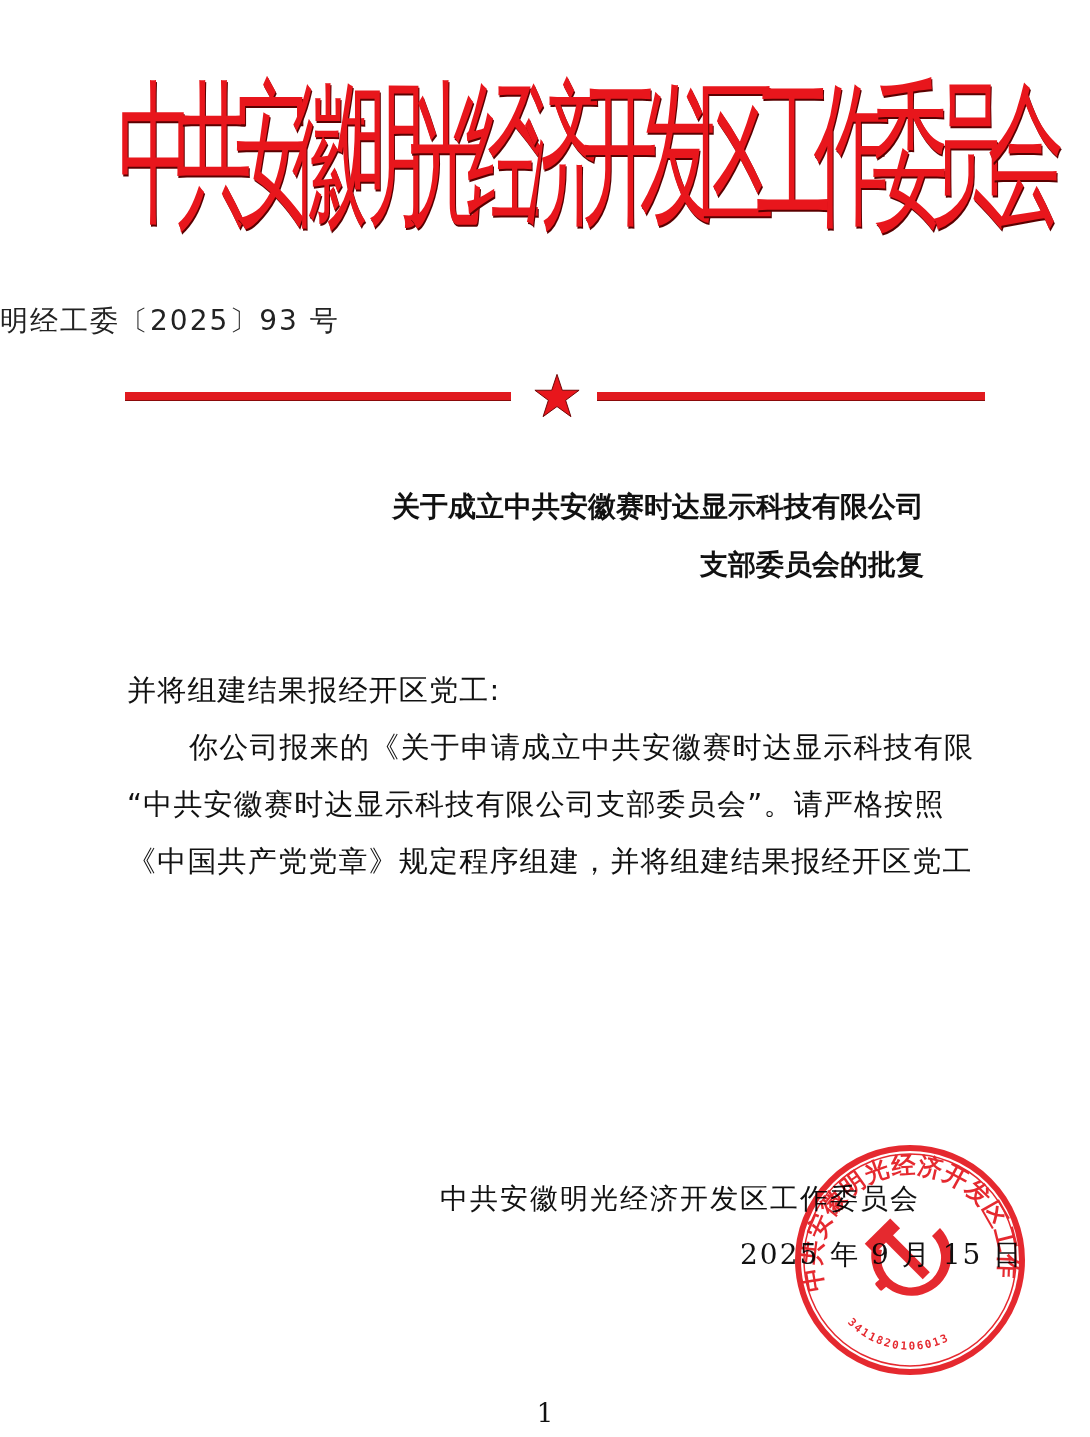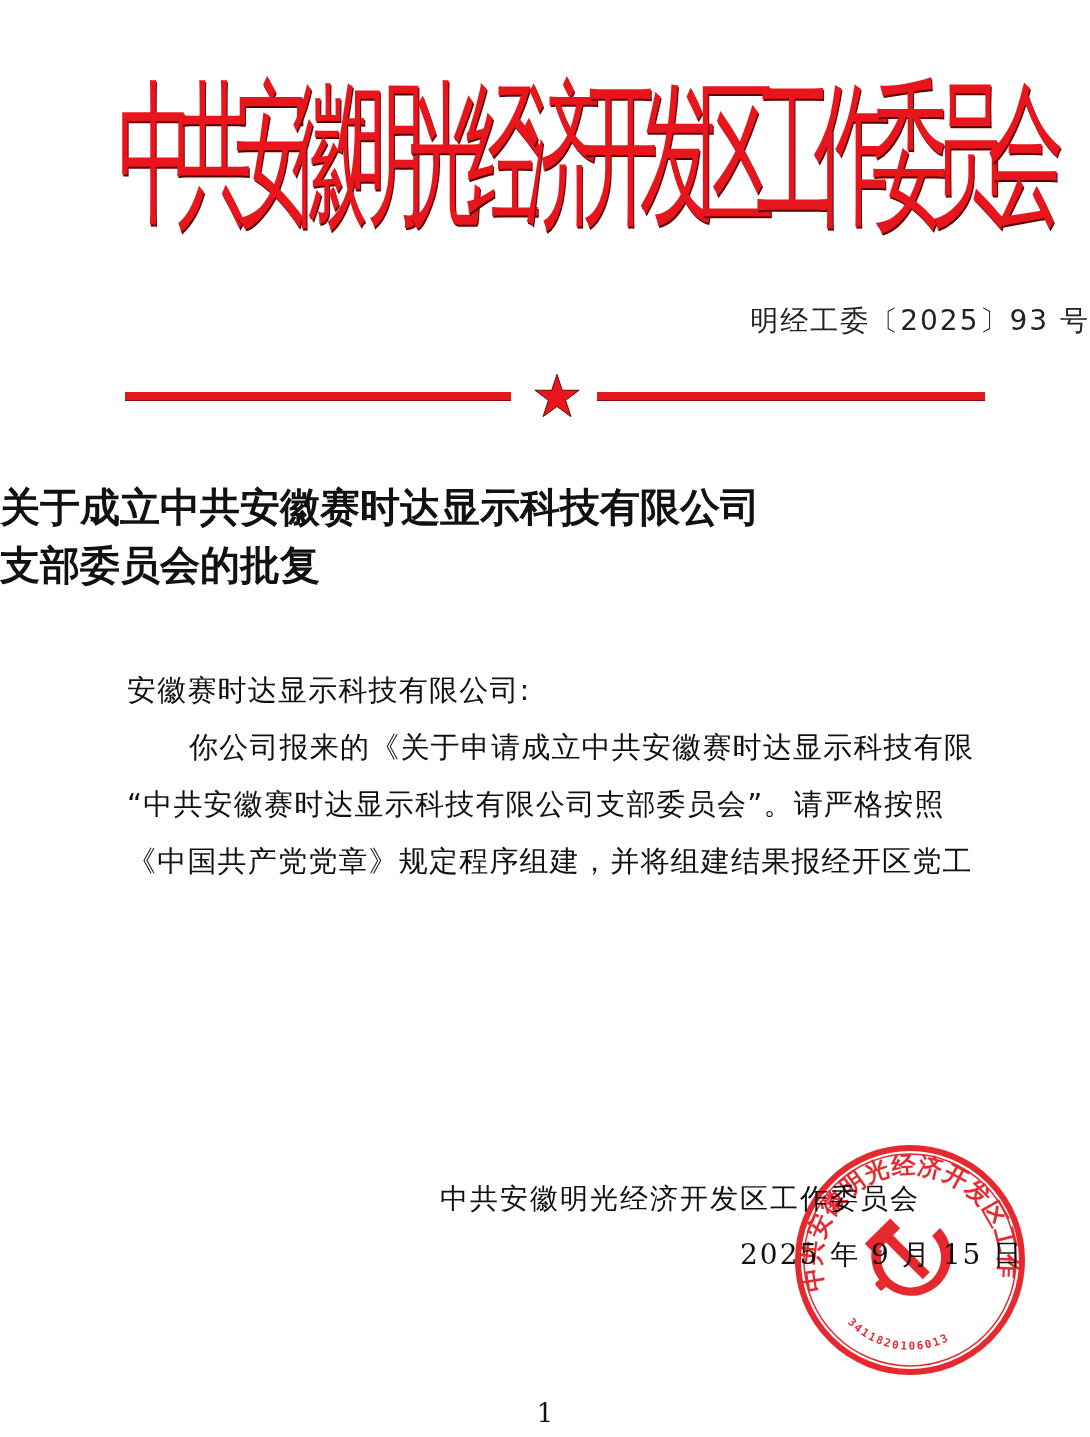--- a/index.html
+++ b/index.html
@@ -36,21 +36,21 @@
       width: 58px;
       text-align: center;
       text-shadow: 1px 1px 0 #5a0000;
       letter-spacing: -4px;
     }
     .doc-number {
       position: absolute;
       top: 302px;
       left: 0;
       width: 1090px;
-      text-align: right;
+      text-align: left;
       font-size: 28px;
       letter-spacing: 2px;
       color: #222;
       font-family: "DejaVu Sans", "Liberation Sans", sans-serif;
     }
     .divider {
       position: absolute;
       top: 378px;
       left: 125px;
       width: 860px;
@@ -70,22 +70,22 @@
       left: 408px;
       top: -6px;
       width: 48px;
       height: 48px;
     }
     .title {
       position: absolute;
       top: 478px;
       left: 0;
       width: 924px;
-      text-align: left;
-      font-size: 40px;
+      text-align: right;
+      font-size: 28px;
       font-weight: bold;
       line-height: 58px;
       color: #111;
       font-family: "DejaVu Sans", "Liberation Sans", sans-serif;
     }
     .body-text {
       position: absolute;
       left: 127px;
       top: 662px;
       width: 860px;
@@ -173,21 +173,21 @@
   </svg>
   <div class="line right"></div>
 </div>
 
 <div class="title">
   <div>关于成立中共安徽赛时达显示科技有限公司</div>
   <div>支部委员会的批复</div>
 </div>
 
 <div class="body-text">
-  <p>安徽赛时达显示科技有限公司:</p>
+  <p>并将组建结果报经开区党工:</p>
   <p class="indent">你公司报来的《关于申请成立中共安徽赛时达显示科技有限</p>
   <p>“中共安徽赛时达显示科技有限公司支部委员会”。请严格按照</p>
   <p>《中国共产党党章》规定程序组建，并将组建结果报经开区党工</p>
 </div>
 
 <div class="signature">中共安徽明光经济开发区工作委员会</div>
 <div class="date">2025 年 9 月 15 日</div>
 
 <svg class="stamp" viewBox="0 0 240 240">
   <defs>

